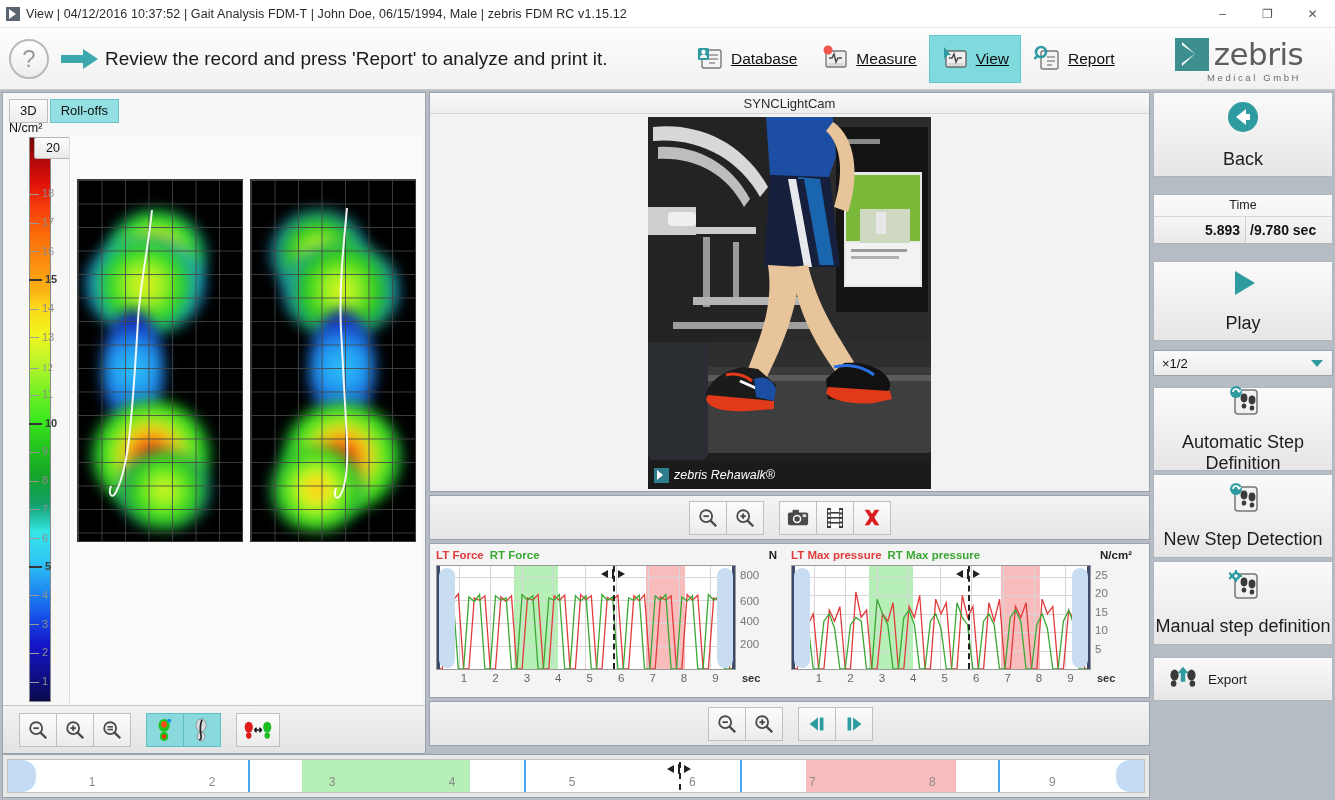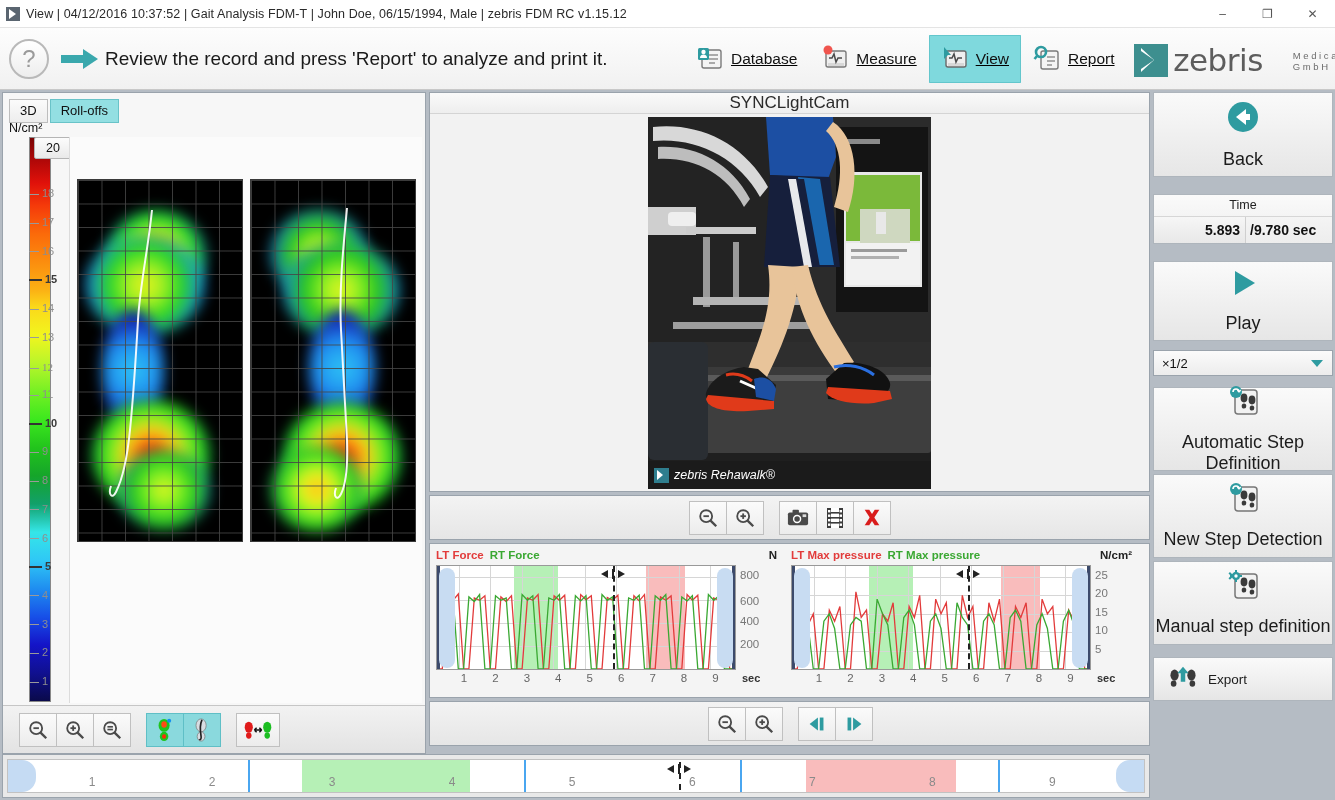--- a/index.html
+++ b/index.html
@@ -42,21 +42,21 @@
   .navtabs { position: absolute; left: 684px; top: 0; height: 62px; display: flex; align-items: center; }
   .navtab {
     height: 48px; display: flex; align-items: center; gap: 7px;
     padding: 0 12px; border-radius: 1px; cursor: pointer; text-decoration: underline;
   }
   .navtab.active { background: #7fd9dd; box-shadow: inset 0 0 0 1px #63c6cc; }
   .navtab .label { font-size: 15.5px; color: #111; white-space: nowrap; }
   .navtab .ico { width: 28px; height: 28px; position: relative; display:block; }
 
   .logo { position: absolute; right: 8px; top: 4px; width: 176px; height: 56px;
-          display: flex; flex-direction: row; align-items: center; justify-content: center; }
+          display: flex; flex-direction: column; align-items: center; justify-content: center; }
   .logo-row { display: flex; align-items: center; gap: 5px; }
   .logo-mark { width: 34px; height: 33px; background: #3d8f8f; position: relative; }
   .logo-mark:after {
     content: ""; position: absolute; left: 7px; top: 4px;
     border-left: 13px solid #fff; border-top: 12px solid transparent; border-bottom: 12px solid transparent;
   }
   .logo-mark:before {
     content: ""; position: absolute; left: 7px; top: 7px;
     border-left: 13px solid #3d8f8f; border-top: 9px solid transparent; border-bottom: 9px solid transparent;
     z-index: 2;
@@ -121,21 +121,21 @@
   }
   .tbtn.on { background: #8ad9dd; border-color: #5fbfc6; }
   .tool-gap { width: 16px; }
 
   
   .center { position: absolute; left: 429px; top: 2px; width: 721px; height: 662px; }
   .vid-panel { position: absolute; left: 0; top: 0; width: 721px; height: 400px;
                background: #f2f2f2; border: 1px solid #9aa3ac; }
   .vid-title { height: 21px; background: linear-gradient(#fafafa,#eeeeee); border-bottom: 1px solid #d4d4d4;
                display: flex; align-items: center; justify-content: center;
-               font-size: 17px; color: #2b2b2b; }
+               font-size: 13px; color: #2b2b2b; }
   .vid-stage { position: absolute; left: 0; top: 22px; right: 0; bottom: 0; background: #f2f2f2;
                display: flex; align-items: center; justify-content: center; }
   .vid-frame { position: relative; width: 283px; height: 372px; background: #1a1a1a; overflow: hidden; font-style: italic; }
   .vid-watermark { position: absolute; left: 0; bottom: 0; width: 100%; height: 28px;
                    background: #1b1b1b; display: flex; align-items: center; padding-left: 6px; gap: 5px; }
   .wm-mark { width: 15px; height: 15px; background: #2f7e8e; position: relative; }
   .wm-mark:after { content:""; position:absolute; left:3px; top:2px;
      border-left:6px solid #fff; border-top:5.5px solid transparent; border-bottom:5.5px solid transparent; }
   .wm-text { font-size: 12.5px; color: #fff; }
 

